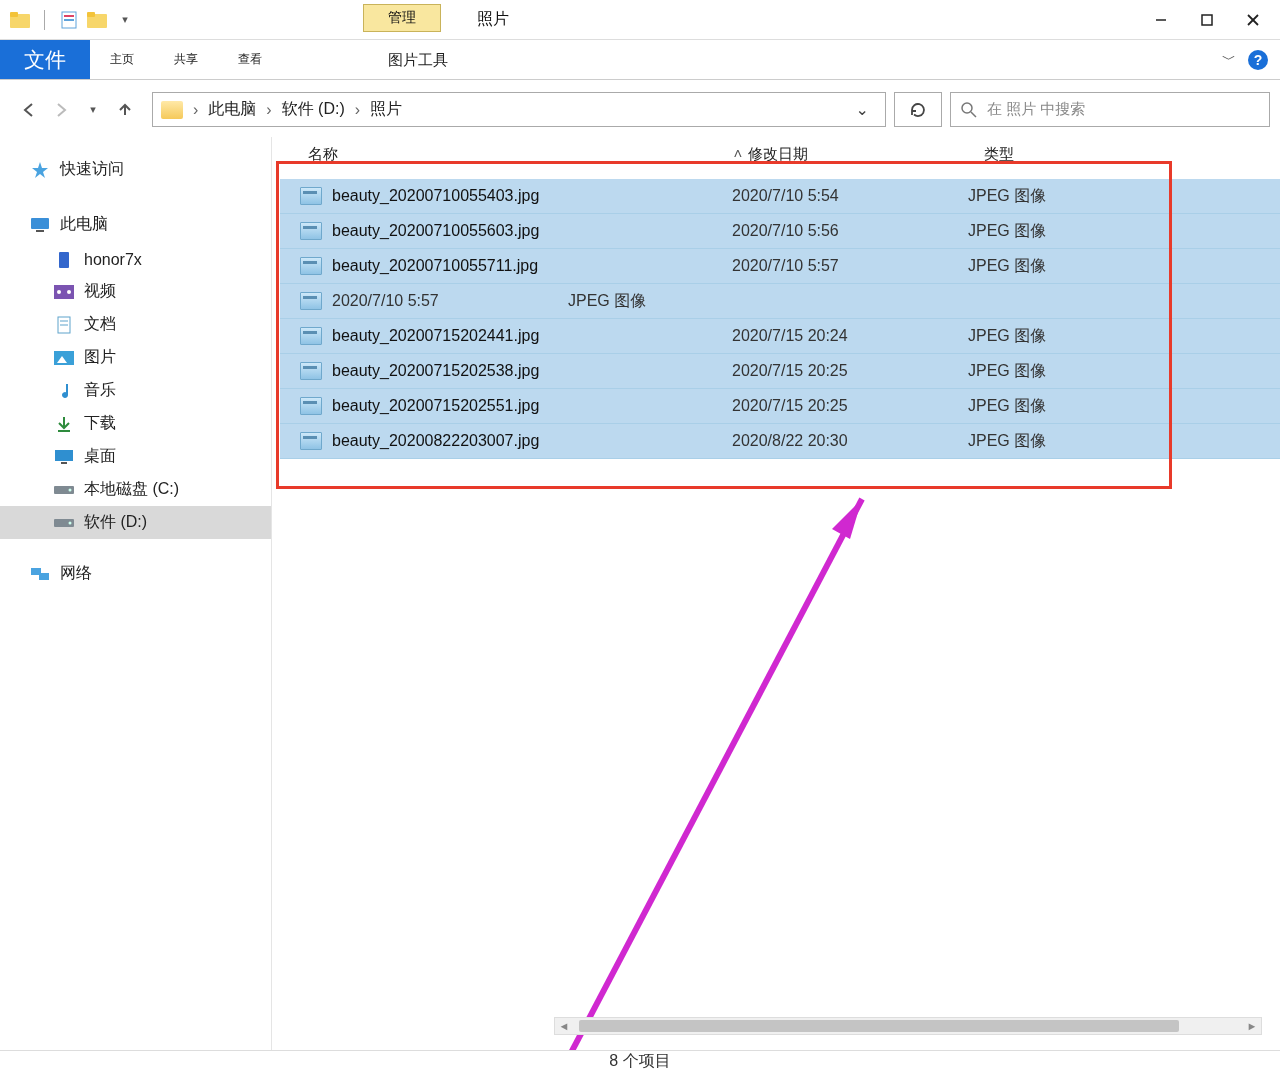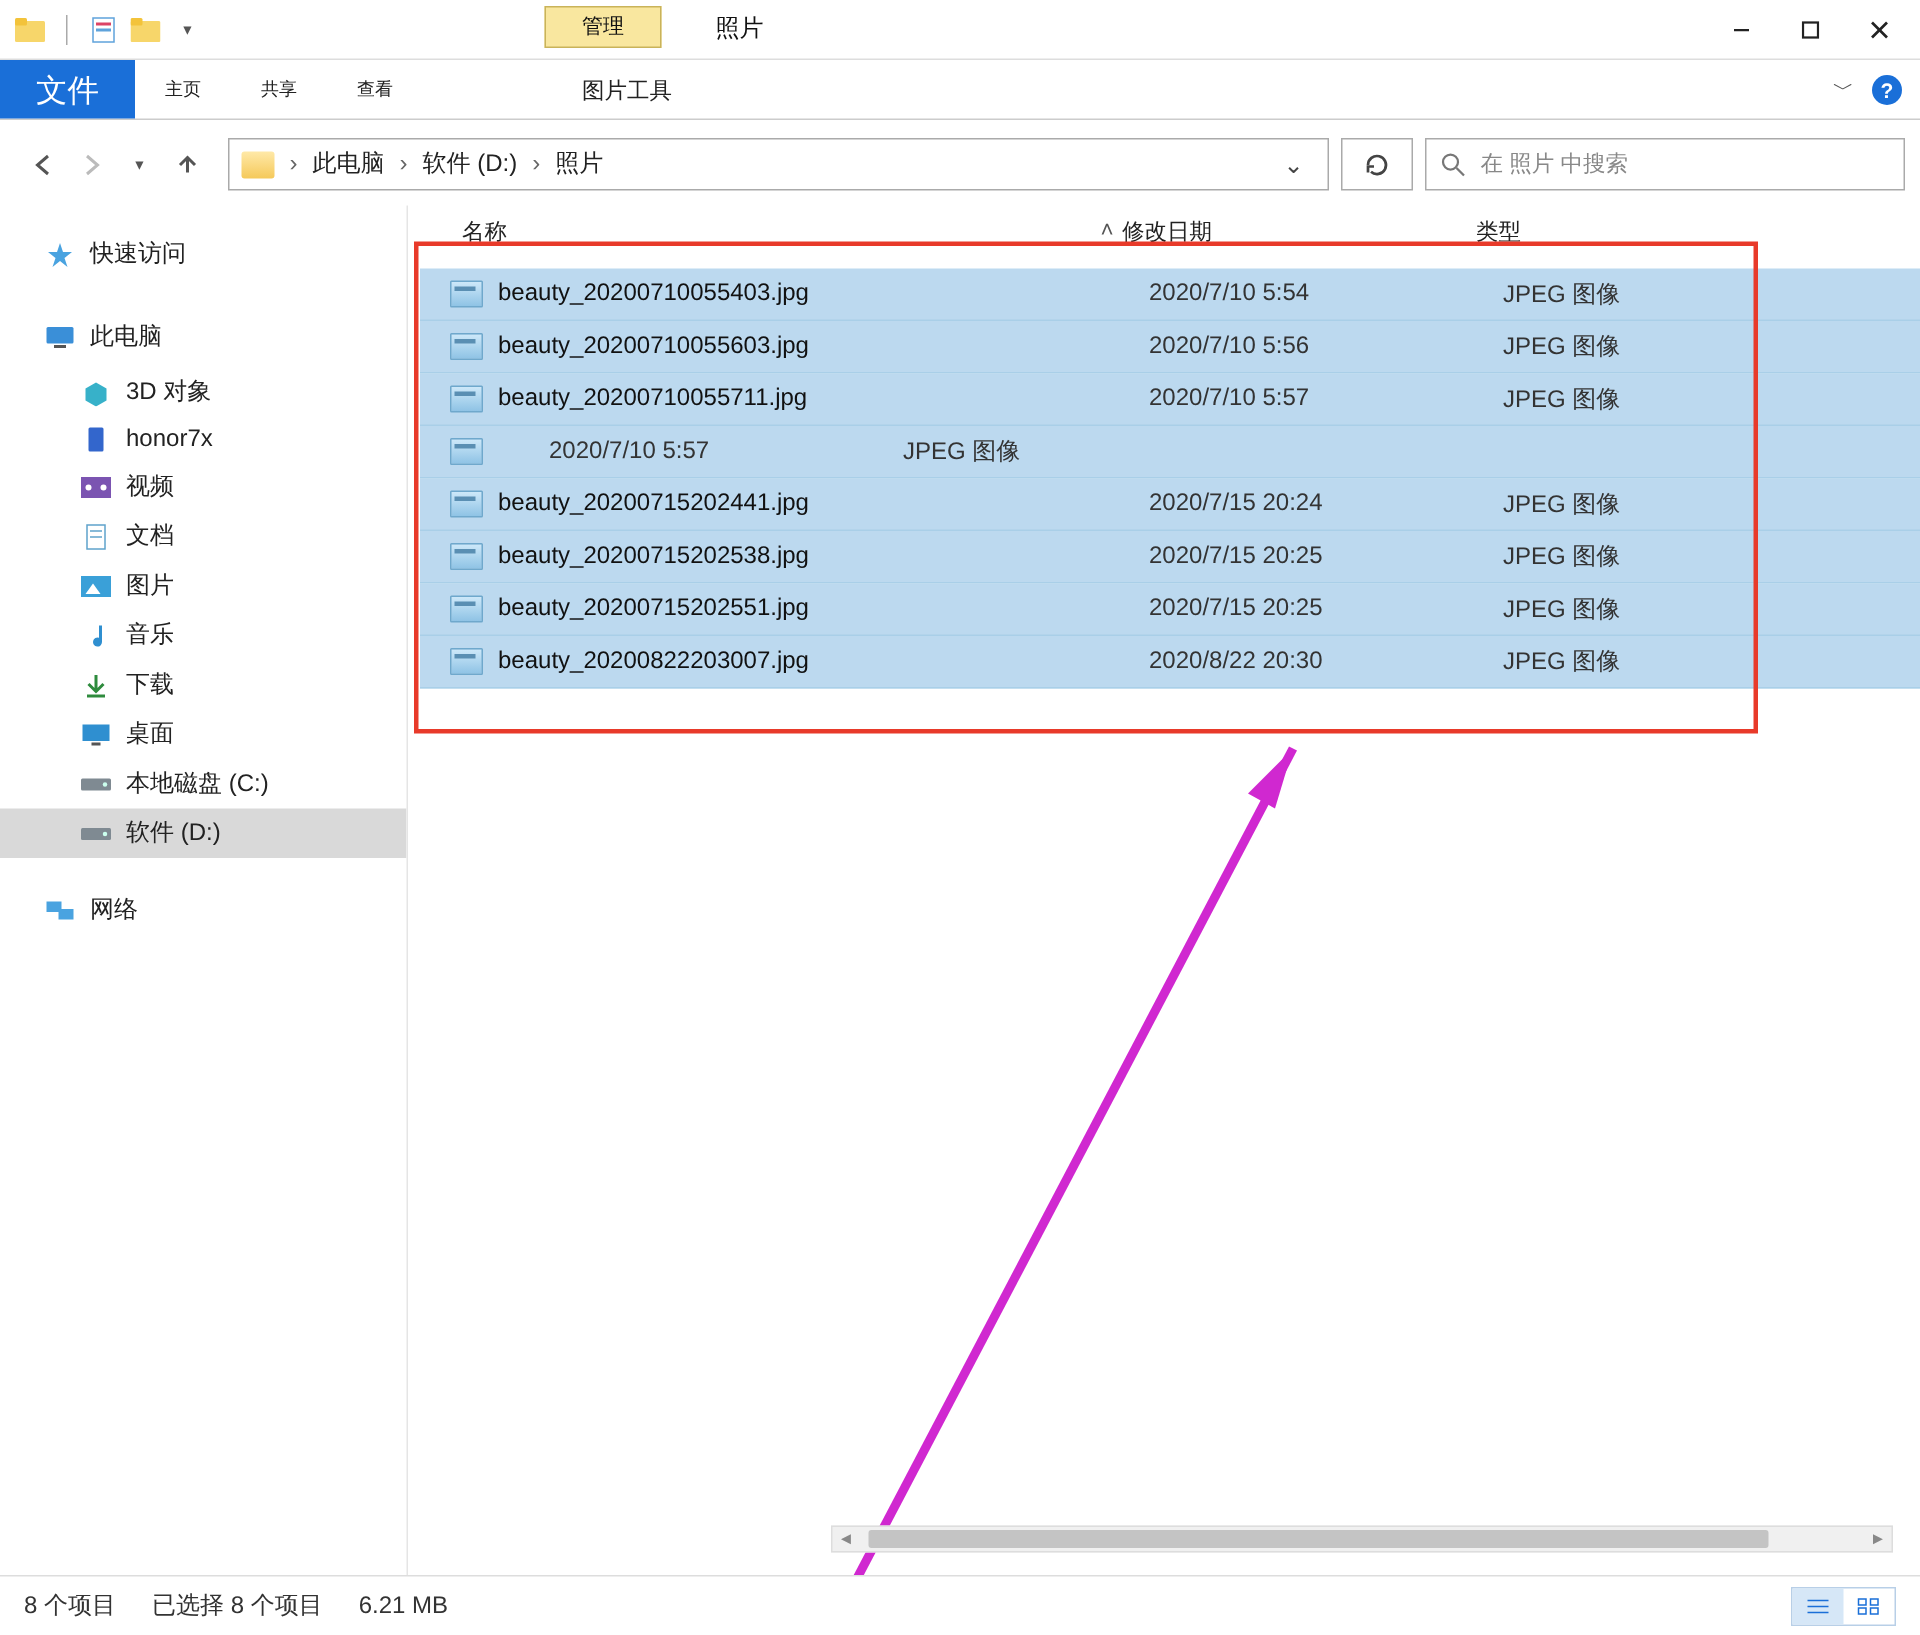--- a/index.html
+++ b/index.html
@@ -56,27 +56,27 @@
   .col-type { width: 220px; }
   .sort-ind { text-align: center; width: 20px; color: #555; margin-left: -10px; }
 
   .redbox { position: absolute; left: 4px; top: 24px; width: 896px; height: 328px; border: 3px solid #e83a2a; pointer-events: none; }
 
   .file-list { margin-top: 8px; }
   .file-row { display: flex; align-items: center; height: 35px; padding-left: 20px; font-size: 16px; background: #bcd9ef; border-bottom: 1px solid #a9cfe8; }
   .file-ico { width: 22px; height: 18px; background: linear-gradient(#cde8f9,#8fc3e5); border: 1px solid #6fa8cc; margin-right: 10px; border-radius: 1px; position: relative; }
   .file-ico::after { content: ""; position: absolute; left: 2px; top: 3px; width: 14px; height: 3px; background: #5a8fb3; }
   .fn { width: 400px; }
-  .fd { width: 236px; color: #333; margin-left: 34px; }
+  .fd { width: 236px; color: #333; }
   .ft { width: 220px; color: #333; }
 
   .arrow { position: absolute; left: 220px; top: 352px; width: 420px; height: 620px; pointer-events: none; }
 
   
-  .statusbar { position: absolute; left: 0; bottom: 0; right: 0; height: 40px; border-top: 1px solid #ddd; display: flex; align-items: center; padding: 0 16px; font-size: 16px; color: #333; gap: 24px; background: #fff; }
+  .statusbar { position: absolute; left: 0; bottom: 0; right: 0; height: 40px; border-top: 1px solid #ddd; display: flex; align-items: center; padding: 0 16px; font-size: 16px; color: #333; gap: 24px; background: #fff; flex-direction: column; }
   .statusbar .spacer { flex: 1; }
   .view-toggle { display: flex; border: 1px solid #b8cfe7; }
   .view-toggle .vb { width: 34px; height: 24px; display: flex; align-items: center; justify-content: center; font-size: 13px; color: #1a6fd8; }
   .view-toggle .vb.active { background: #d6e7f7; }
 
   
   .hscroll { position: absolute; left: 282px; right: 18px; bottom: 42px; height: 18px; background: #f0f0f0; border: 1px solid #ddd; display: flex; align-items: center; }
   .hscroll .thumb { height: 12px; background: #c4c4c4; border-radius: 2px; margin-left: 6px; width: 600px; }
   .hscroll .arrow-l, .hscroll .arrow-r { width: 18px; text-align: center; color: #888; font-size: 11px; }
   .hscroll .arrow-r { margin-left: auto; }
@@ -207,28 +207,20 @@
     <div class="side-item section">
       <span class="side-icon">
           <svg width="20" height="16">
             <rect x="1" y="1" width="18" height="11" fill="#3a8fd8" rx="1"></rect>
             <rect x="6" y="13" width="8" height="2" fill="#555"></rect>
           </svg>
         </span>
       <span>此电脑</span>
     </div>
     <div id="sidebar-items">
-        <div class="side-item sub">
-          <span class="side-icon">
-            <svg width="18" height="18">
-              <polygon points="9,2 16,6 16,14 9,18 2,14 2,6" fill="#37b1c9"></polygon>
-            </svg>
-          </span>
-          <span>3D 对象</span>
-        </div>
         <div class="side-item sub">
           <span class="side-icon">
             <svg width="12" height="18">
               <rect x="1" y="1" width="10" height="16" rx="1" fill="#3366cc"></rect>
             </svg>
           </span>
           <span>honor7x</span>
         </div>
         <div class="side-item sub">
           <span class="side-icon">

